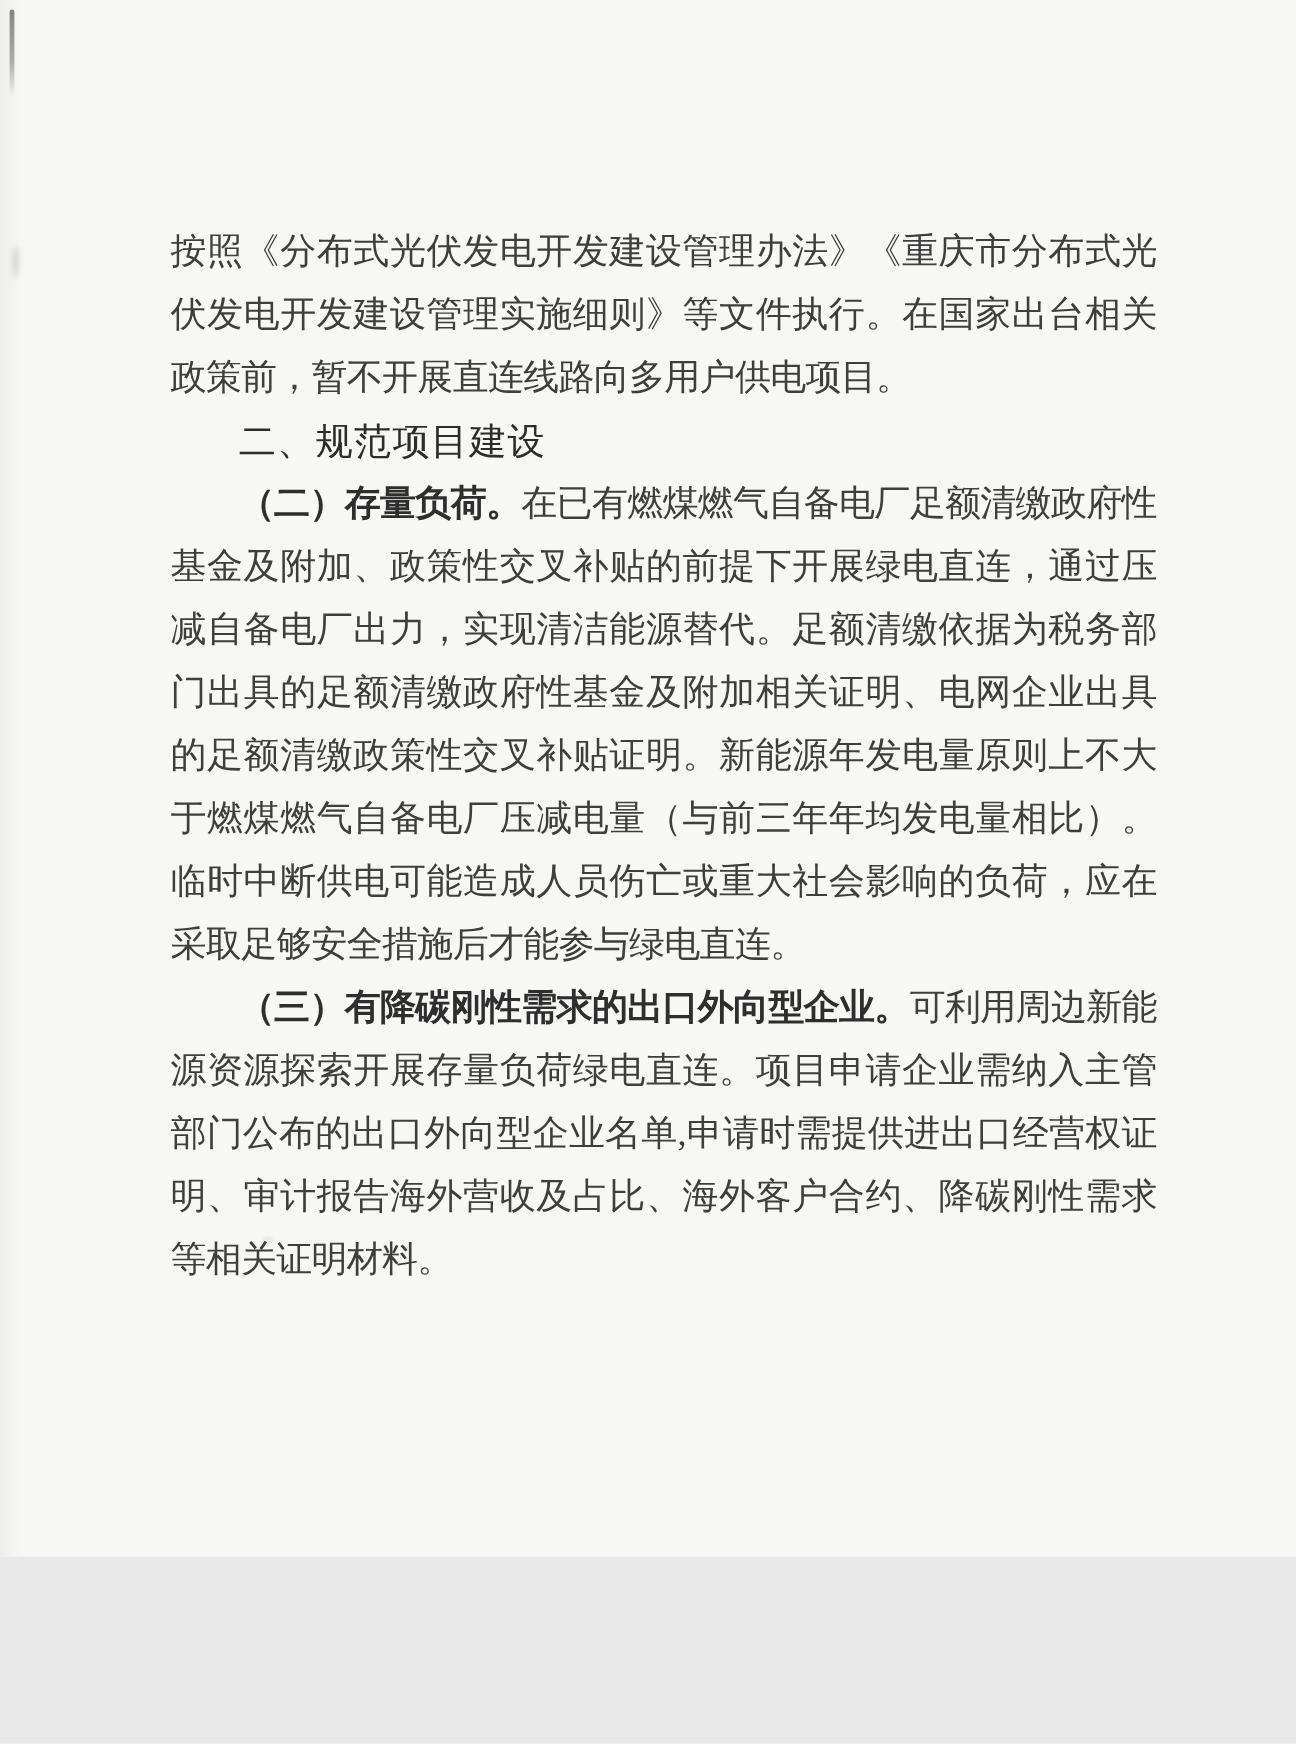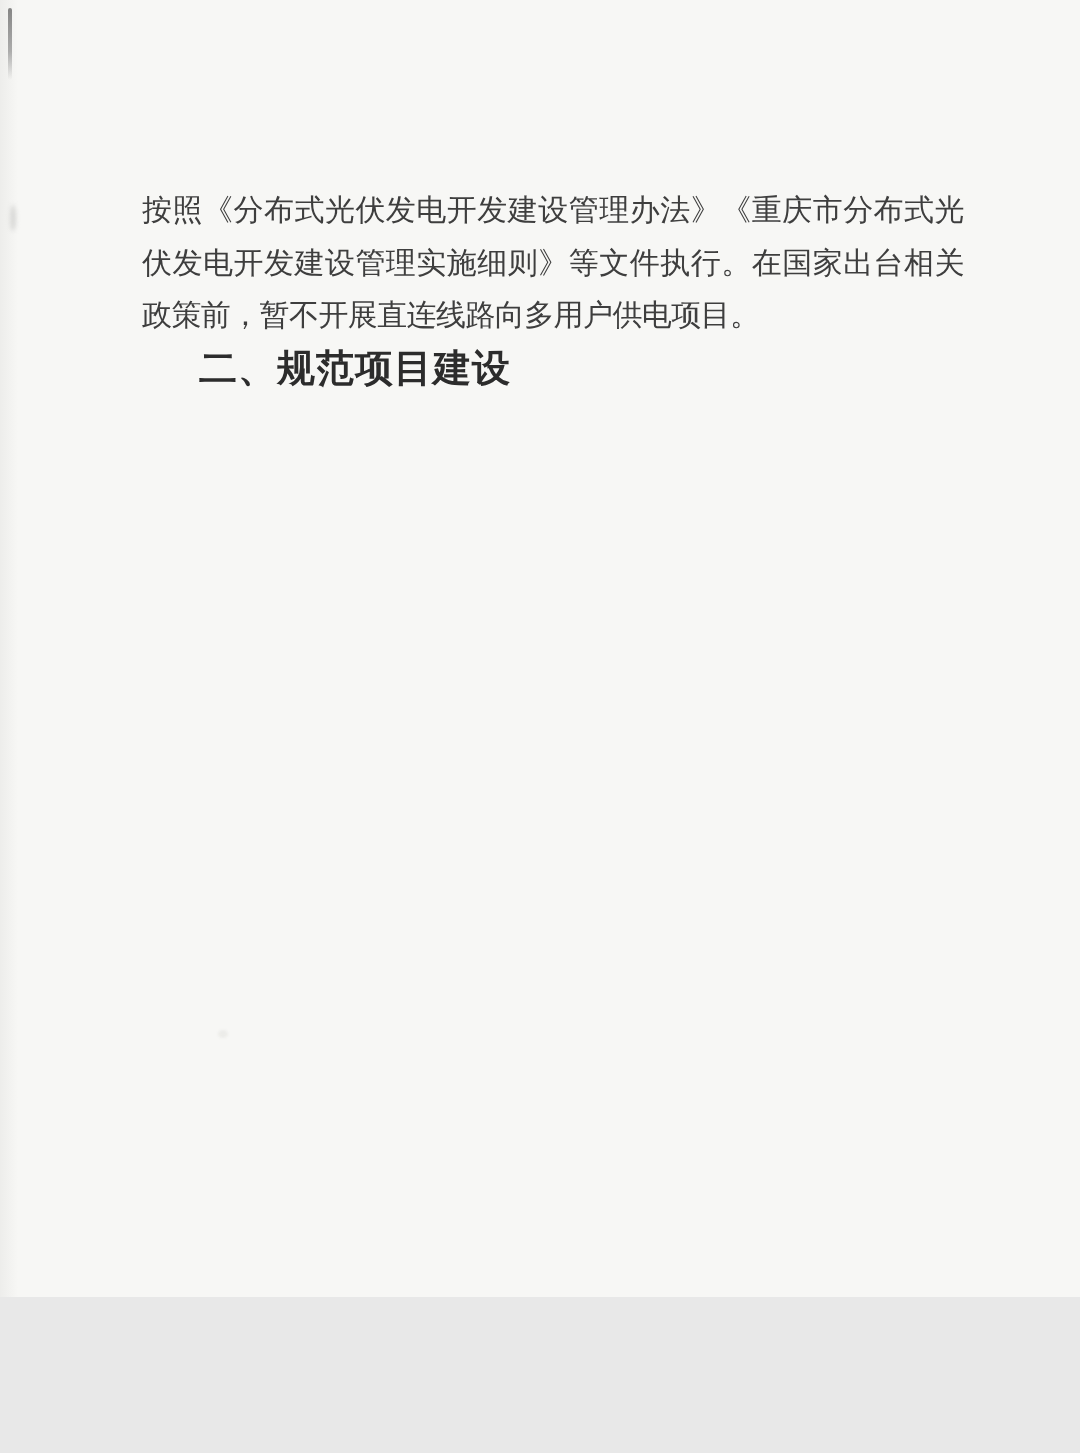--- a/index.html
+++ b/index.html
@@ -66,22 +66,22 @@
   }
   .content p {
     margin: 0;
     padding: 0;
   }
   .para-indent {
     text-indent: 57px;
   }
   .section-heading {
     font-family: "Liberation Sans", "DejaVu Sans", sans-serif;
-    font-weight: bold;
-    font-size: 38px;
+    font-weight: normal;
+    font-size: 31px;
     color: #2c2c2c;
     text-indent: 57px;
     letter-spacing: 1px;
   }
   .lead {
     font-weight: bold;
     color: #2e2e2e;
   }
   .page-number {
     position: absolute;
@@ -102,20 +102,22 @@
   <div class="artifact-smudge"></div>
   <div class="artifact-dot"></div>
 
   <div class="content">
 
     <p>按照《分布式光伏发电开发建设管理办法》《重庆市分布式光伏发电开发建设管理实施细则》等文件执行。在国家出台相关政策前，暂不开展直连线路向多用户供电项目。</p>
 
     <p class="section-heading">二、规范项目建设</p>
 
 
+    <p class="para-indent"><span class="lead">（二）存量负荷。</span><span>在已有燃煤燃气自备电厂足额清缴政府性基金及附加、政策性交叉补贴的前提下开展绿电直连，通过压减自备电厂出力，实现清洁能源替代。足额清缴依据为税务部门出具的足额清缴政府性基金及附加相关证明、电网企业出具的足额清缴政策性交叉补贴证明。新能源年发电量原则上不大于燃煤燃气自备电厂压减电量（与前三年年均发电量相比）。临时中断供电可能造成人员伤亡或重大社会影响的负荷，应在采取足够安全措施后才能参与绿电直连。</span></p>
 
+    <p class="para-indent"><span class="lead">（三）有降碳刚性需求的出口外向型企业。</span><span>可利用周边新能源资源探索开展存量负荷绿电直连。项目申请企业需纳入主管部门公布的出口外向型企业名单,申请时需提供进出口经营权证明、审计报告海外营收及占比、海外客户合约、降碳刚性需求等相关证明材料。</span></p>
 
 
   </div>
 
   <div class="page-number">— 4 —</div>
 
 </div>
 
 </body></html>

